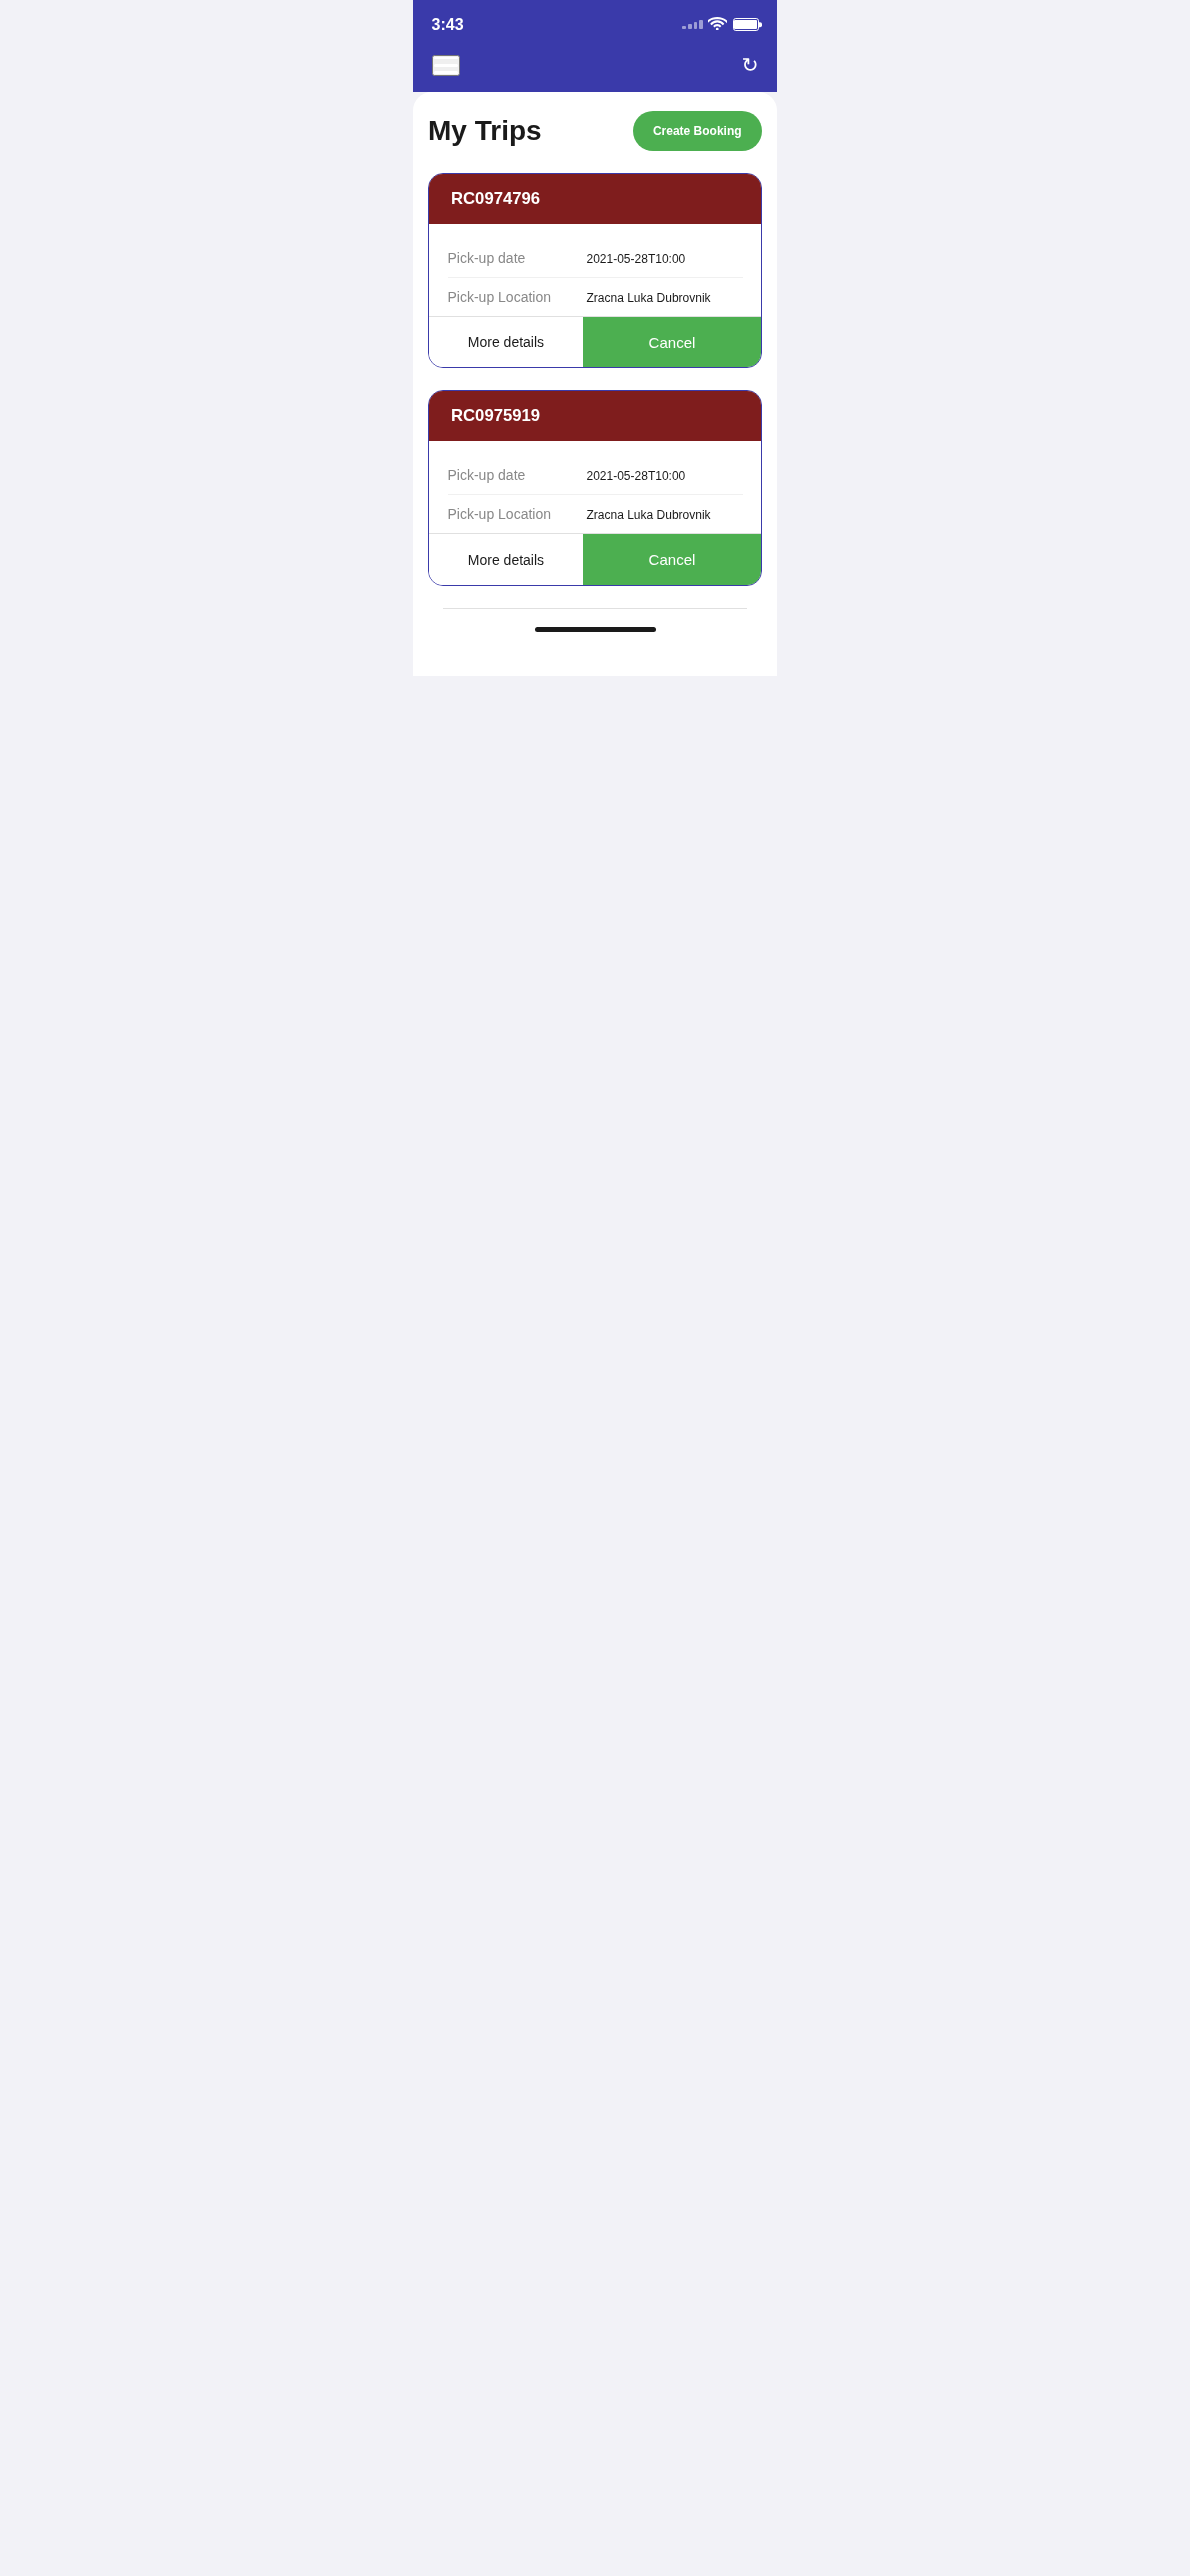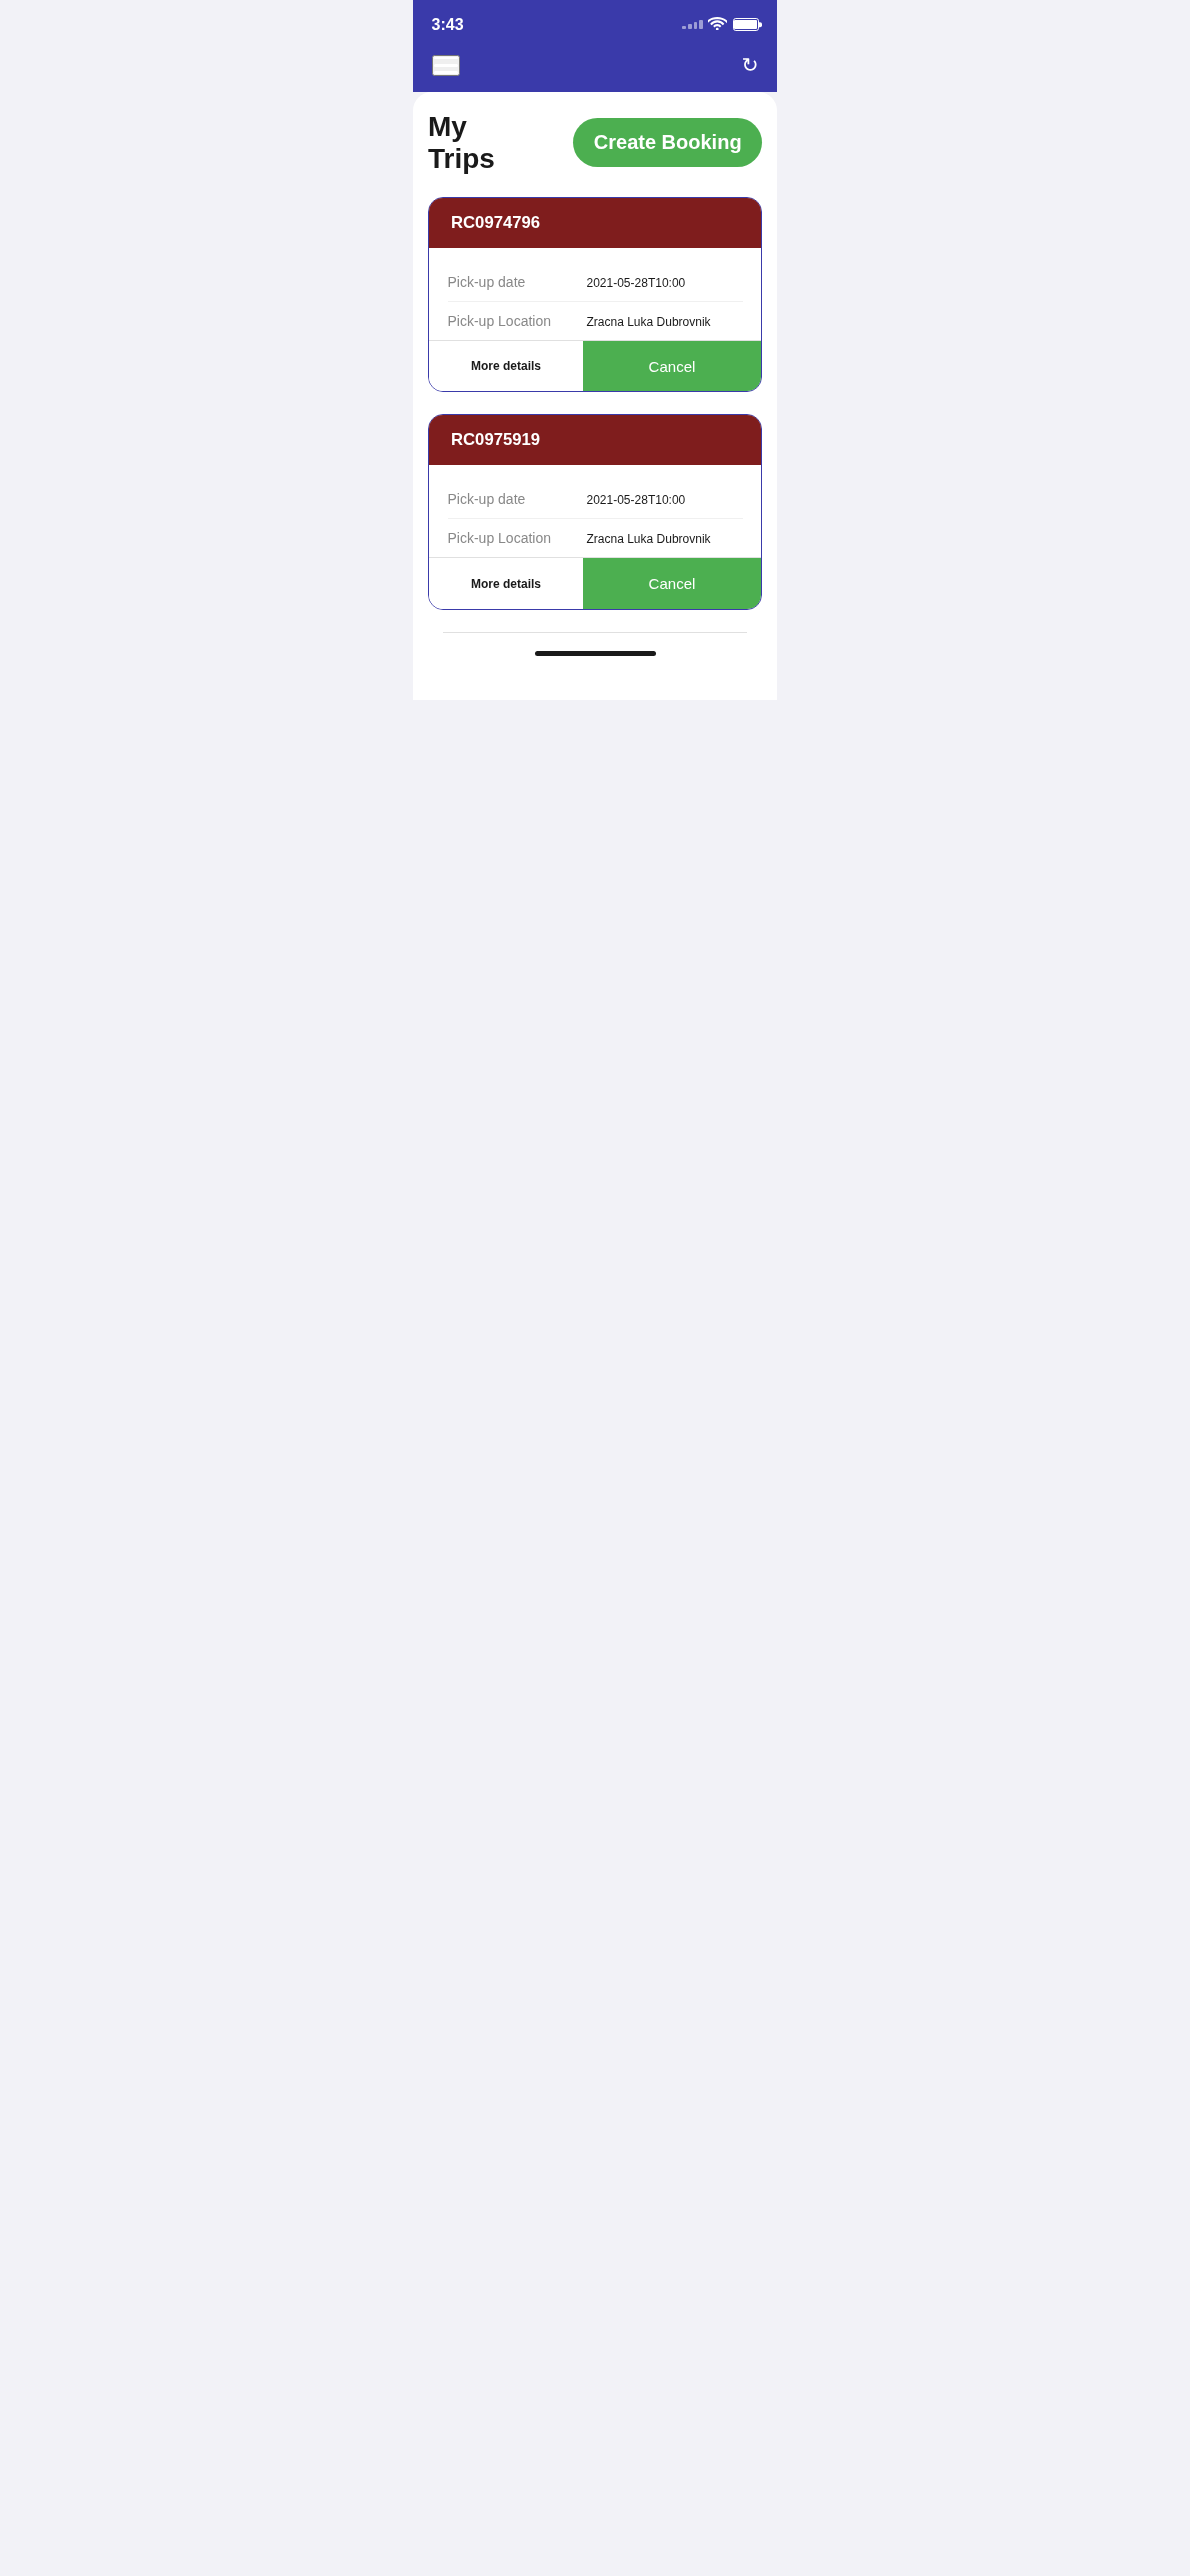--- a/index.html
+++ b/index.html
@@ -131,21 +131,21 @@
       font-size: 28px;
       font-weight: 800;
       color: #1a1a1a;
     }
     .create-booking-btn {
       background: #4caf50;
       color: white;
       border: none;
       border-radius: 46px;
       padding: 13px 20.4px;
-      font-size: 20px;
+      font-size: 12px;
       font-weight: 600;
       cursor: pointer;
       white-space: nowrap;
     }
 
     
     .tabs {
       display: flex;
       justify-content: space-around;
       margin-bottom: 26px;
@@ -216,22 +216,22 @@
     .card-actions {
       display: flex;
       border-top: 0.9px solid #e0e0e0;
       margin-top: 7.4px;
     }
     .more-details-btn {
       flex: 1;
       background: white;
       border: none;
       padding: 16.7px;
-      font-size: 12px;
-      font-weight: 700;
+      font-size: 14px;
+      font-weight: 400;
       color: #1a1a1a;
       cursor: pointer;
       text-align: center;
     }
     .cancel-btn {
       flex: 1.2;
       background: #4caf50;
       border: none;
       padding: 16.7px;
       font-size: 15px;

